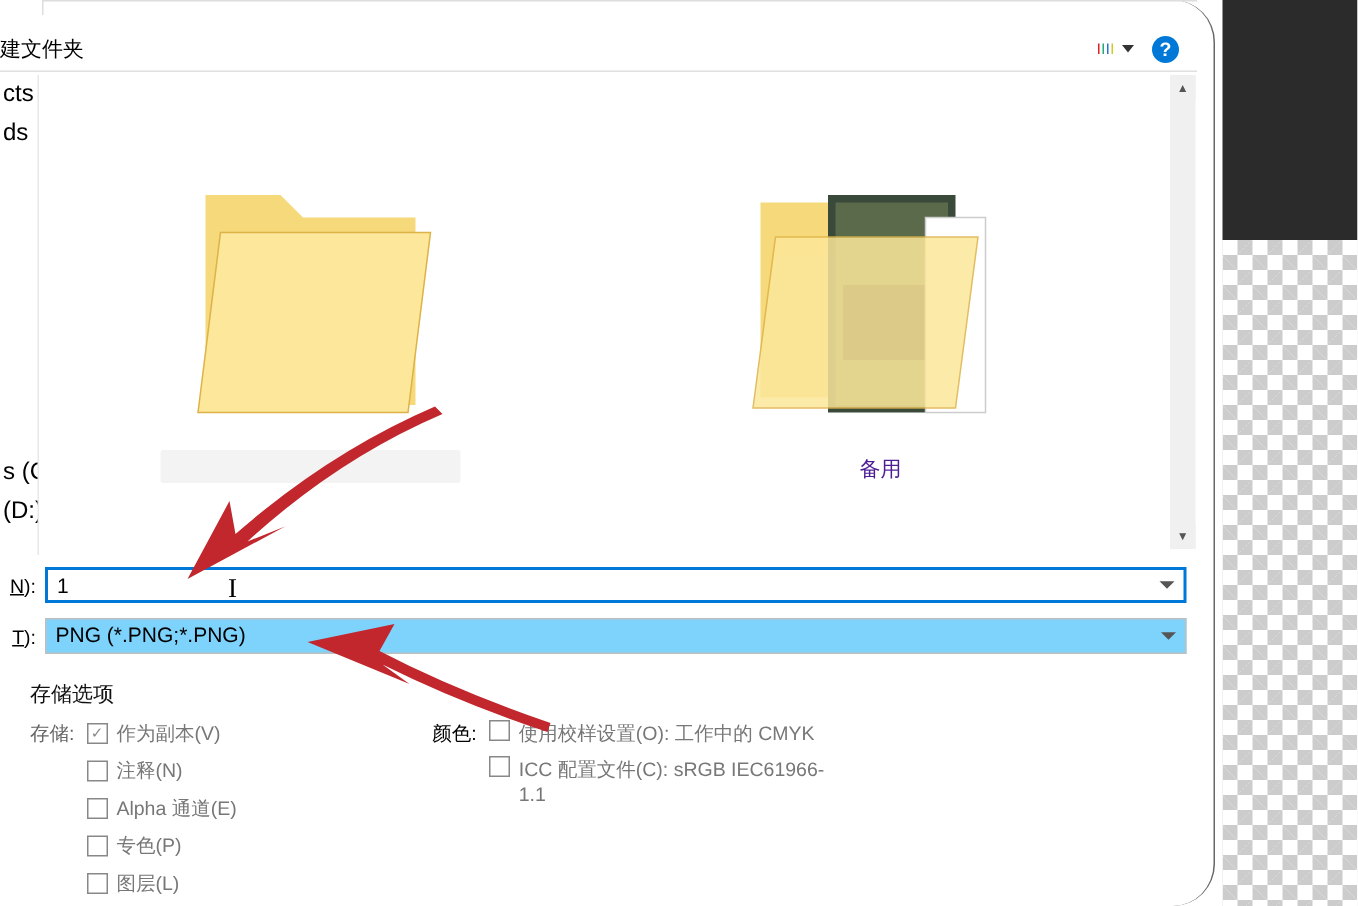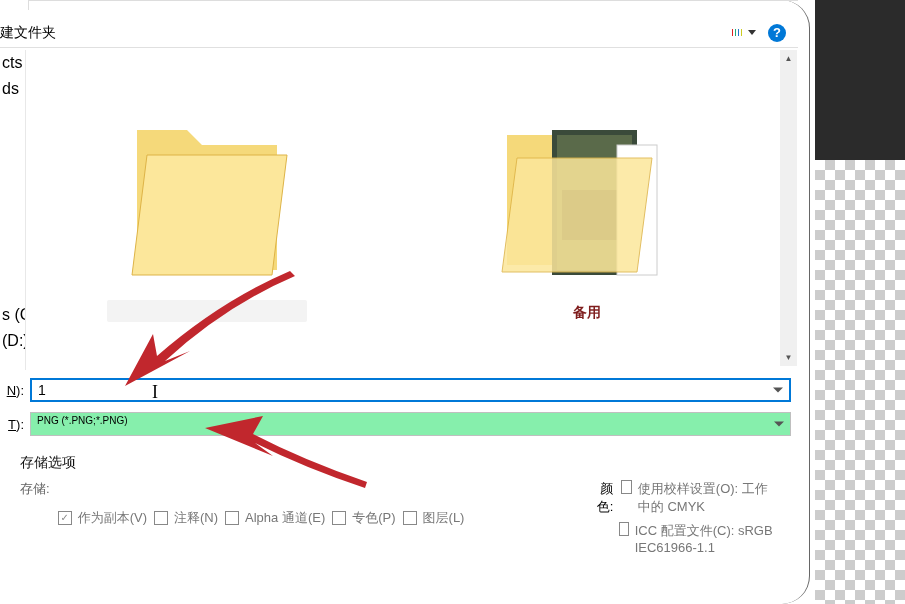--- a/index.html
+++ b/index.html
@@ -118,22 +118,21 @@
       align-items: center;
       width: 200px;
     }
     .folder-icon {
       width: 180px; height: 200px;
       position: relative;
     }
     .folder-label {
       margin-top: 14px;
       font-size: 14px;
-      color: #7f1d1d;
-      font-weight: bold;
+      color: #4c1d95;
     }
     .blur-label {
       width: 200px; height: 22px;
       background: #f3f3f3;
       border-radius: 2px;
       margin-top: 10px;
     }
     .filename-row, .filetype-row {
       position: absolute;
       left: 0;
@@ -158,22 +157,22 @@
       border: 2px solid #0078d7;
       font-size: 14px;
       padding: 2px 20px 2px 6px;
       background: #fff;
       position: relative;
     }
     .combo {
       flex: 0 0 761px;
       height: 24px;
       border: 1px solid #bfbfbf;
-      background: #86efac;
-      font-size: 10px;
+      background: #7dd3fc;
+      font-size: 14px;
       padding: 2px 20px 19px 6px;
       position: relative;
       color: #000;
     }
     .combo-arrow, .input-arrow {
       position: absolute;
       right: 6px; top: 50%;
       transform: translateY(-50%);
       width: 0; height: 0;
       border-left: 5px solid transparent;
@@ -193,21 +192,21 @@
     .opt-columns {
       display: flex;
       gap: 30px;
     }
     .opt-col-left {
       display: flex;
       gap: 8px;
       text-align: right;
     }
     .opt-col-left-label { color: #666; }
-    .opt-list { display: flex; flex-direction: row; gap: 7px; }
+    .opt-list { display: flex; flex-direction: column; gap: 7px; }
     .checkbox-row {
       display: flex; align-items: center; gap: 6px;
       color: #777;
     }
     .cb {
       width: 14px; height: 14px;
       border: 1px solid #888;
       background: #fff;
       display: inline-flex;
       align-items: center; justify-content: center;

